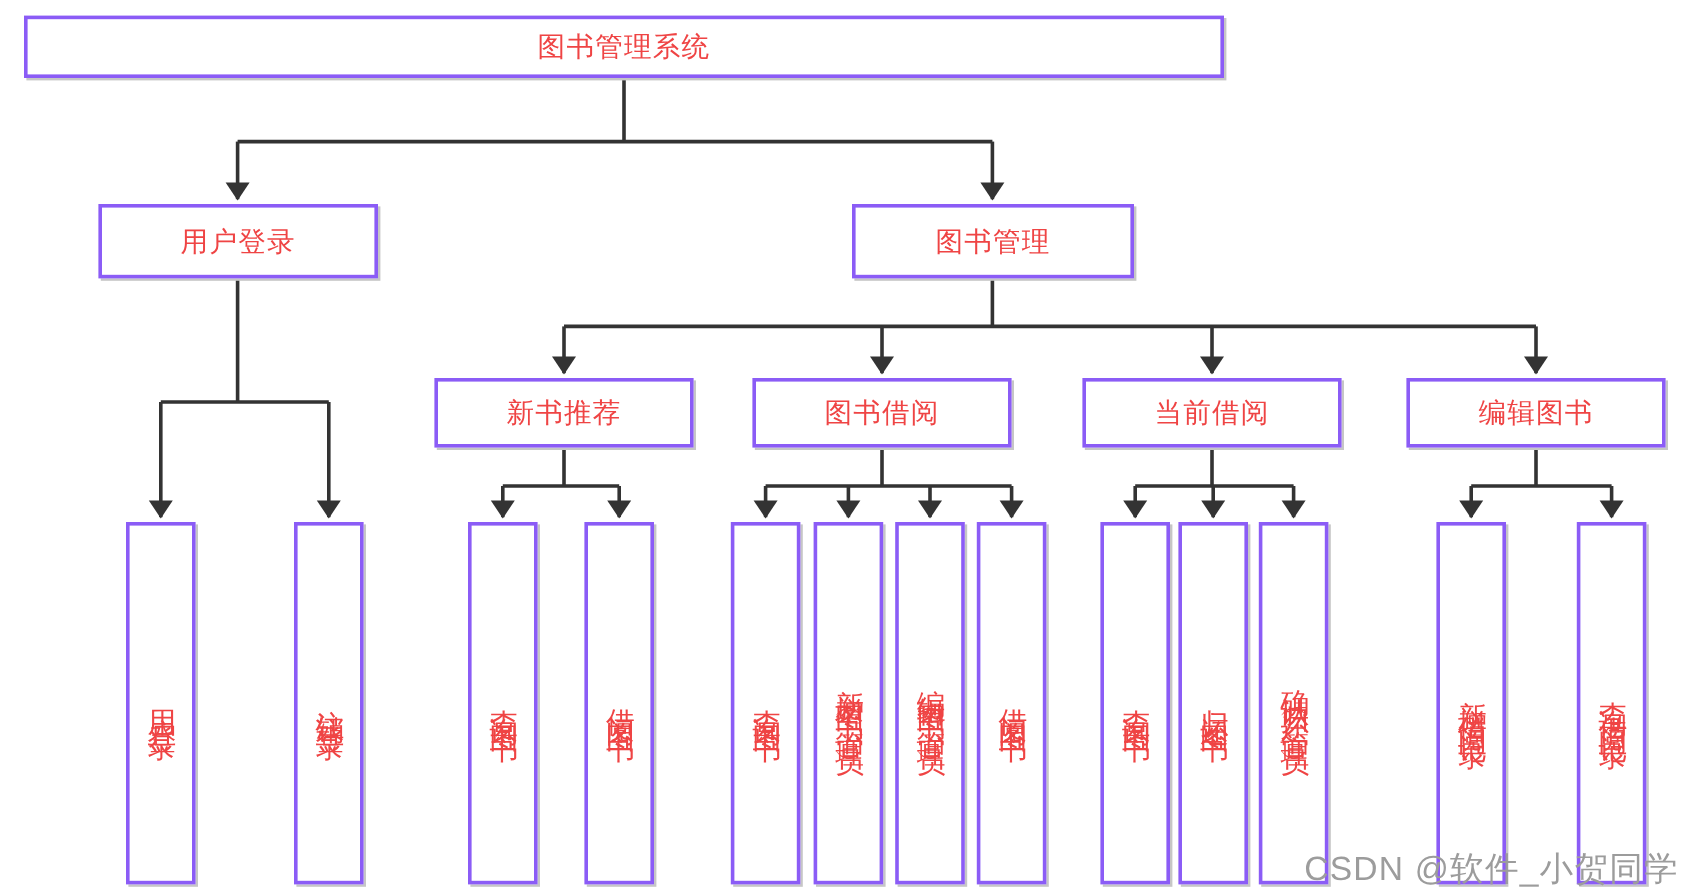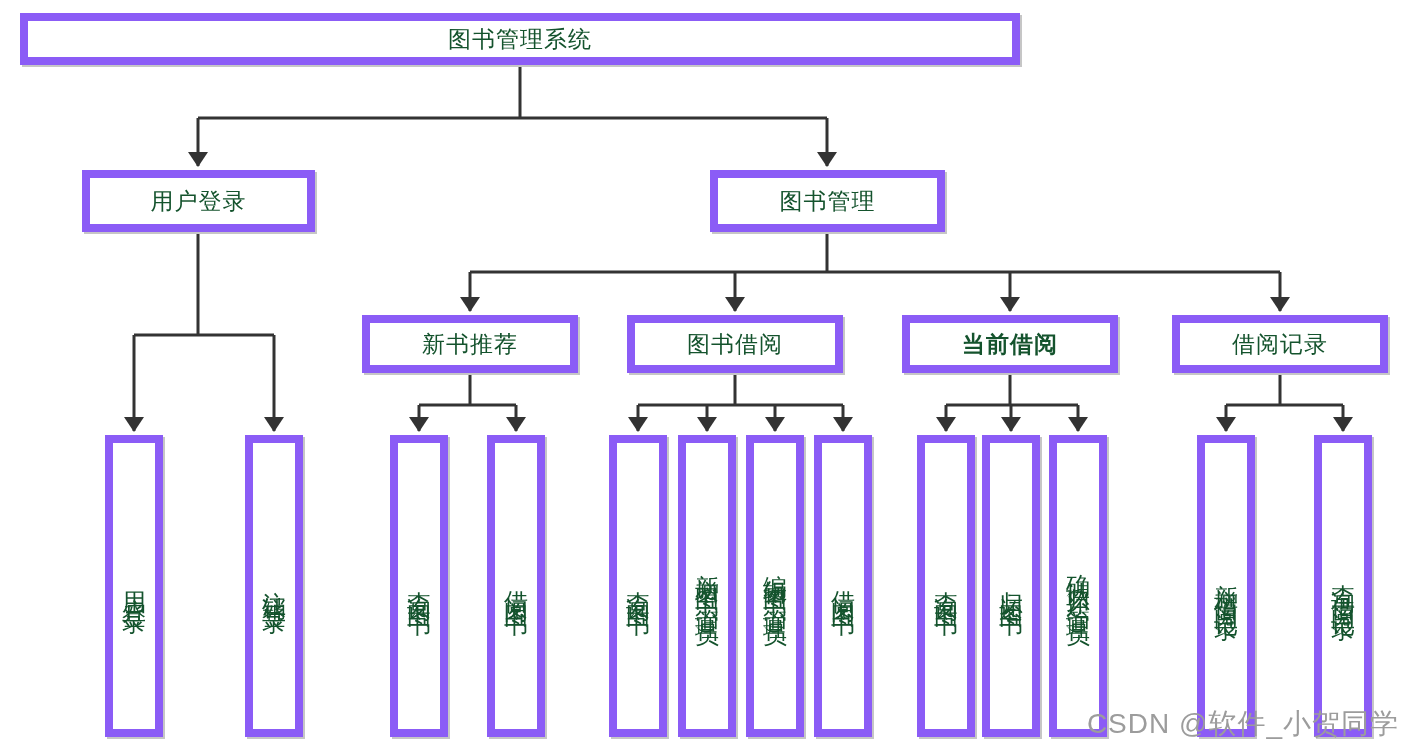--- a/index.html
+++ b/index.html
@@ -8,26 +8,26 @@
     width: 1405px;
     height: 747px;
     background: #ffffff;
     font-family: "Liberation Sans", sans-serif;
     overflow: hidden;
   }
   #wires { position: absolute; left: 0; top: 0; z-index: 1; }
   .box {
     position: absolute;
     background: #ffffff;
-    border: 8px solid #8b5cf6;
+    border: 3px solid #8b5cf6;
     box-shadow: 2px 2px 0 #c6c6c6;
     display: flex;
     align-items: center;
     justify-content: center;
-    color: #14532d;
+    color: #ef4444;
     z-index: 2;
     box-sizing: border-box;
   }
   .h-box span {
     font-size: 23px;
     letter-spacing: 1px;
     white-space: nowrap;
   }
   .v-box span {
     writing-mode: vertical-lr;
@@ -38,21 +38,21 @@
     white-space: nowrap;
   }
   
   #n-root   { left: 20px;  top: 13px;  width: 1000px; height: 52px; }
   
   #n-login  { left: 82px;  top: 170px; width: 233px;  height: 62px; }
   #n-mgmt   { left: 710px; top: 170px; width: 235px;  height: 62px; }
   
   #n-rec    { left: 362px;  top: 315px; width: 216px; height: 58px; }
   #n-borrow { left: 627px;  top: 315px; width: 216px; height: 58px; justify-content: center; }
-  #n-cur    { left: 902px;  top: 315px; width: 216px; height: 58px; font-weight: bold; }
+  #n-cur    { left: 902px;  top: 315px; width: 216px; height: 58px; }
   #n-hist   { left: 1172px; top: 315px; width: 216px; height: 58px; }
   
   .leaf { top: 435px; width: 58px; height: 302px; }
   #l-login-1 { left: 105px; }
   #l-login-2 { left: 245px; }
   #l-rec-1   { left: 390px; }
   #l-rec-2   { left: 487px; }
   #l-bb-1    { left: 609px; }
   #l-bb-2    { left: 678px; }
   #l-bb-3    { left: 746px; }
@@ -135,21 +135,21 @@
   <div class="box h-box" id="n-mgmt">
     <span>图书管理</span>
   </div>
   <div class="box h-box" id="n-borrow">
     <span>图书借阅</span>
   </div>
   <div class="box h-box" id="n-cur">
     <span>当前借阅</span>
   </div>
   <div class="box h-box" id="n-hist">
-    <span>借阅记录</span>
+    <span>编辑图书</span>
   </div>
 
   <div class="box v-box leaf" id="l-login-1">
     <span>用户登录</span>
   </div>
   <div class="box v-box leaf" id="l-login-2">
     <span>注销登录</span>
   </div>
 
   <div class="box v-box leaf" id="l-rec-1">

